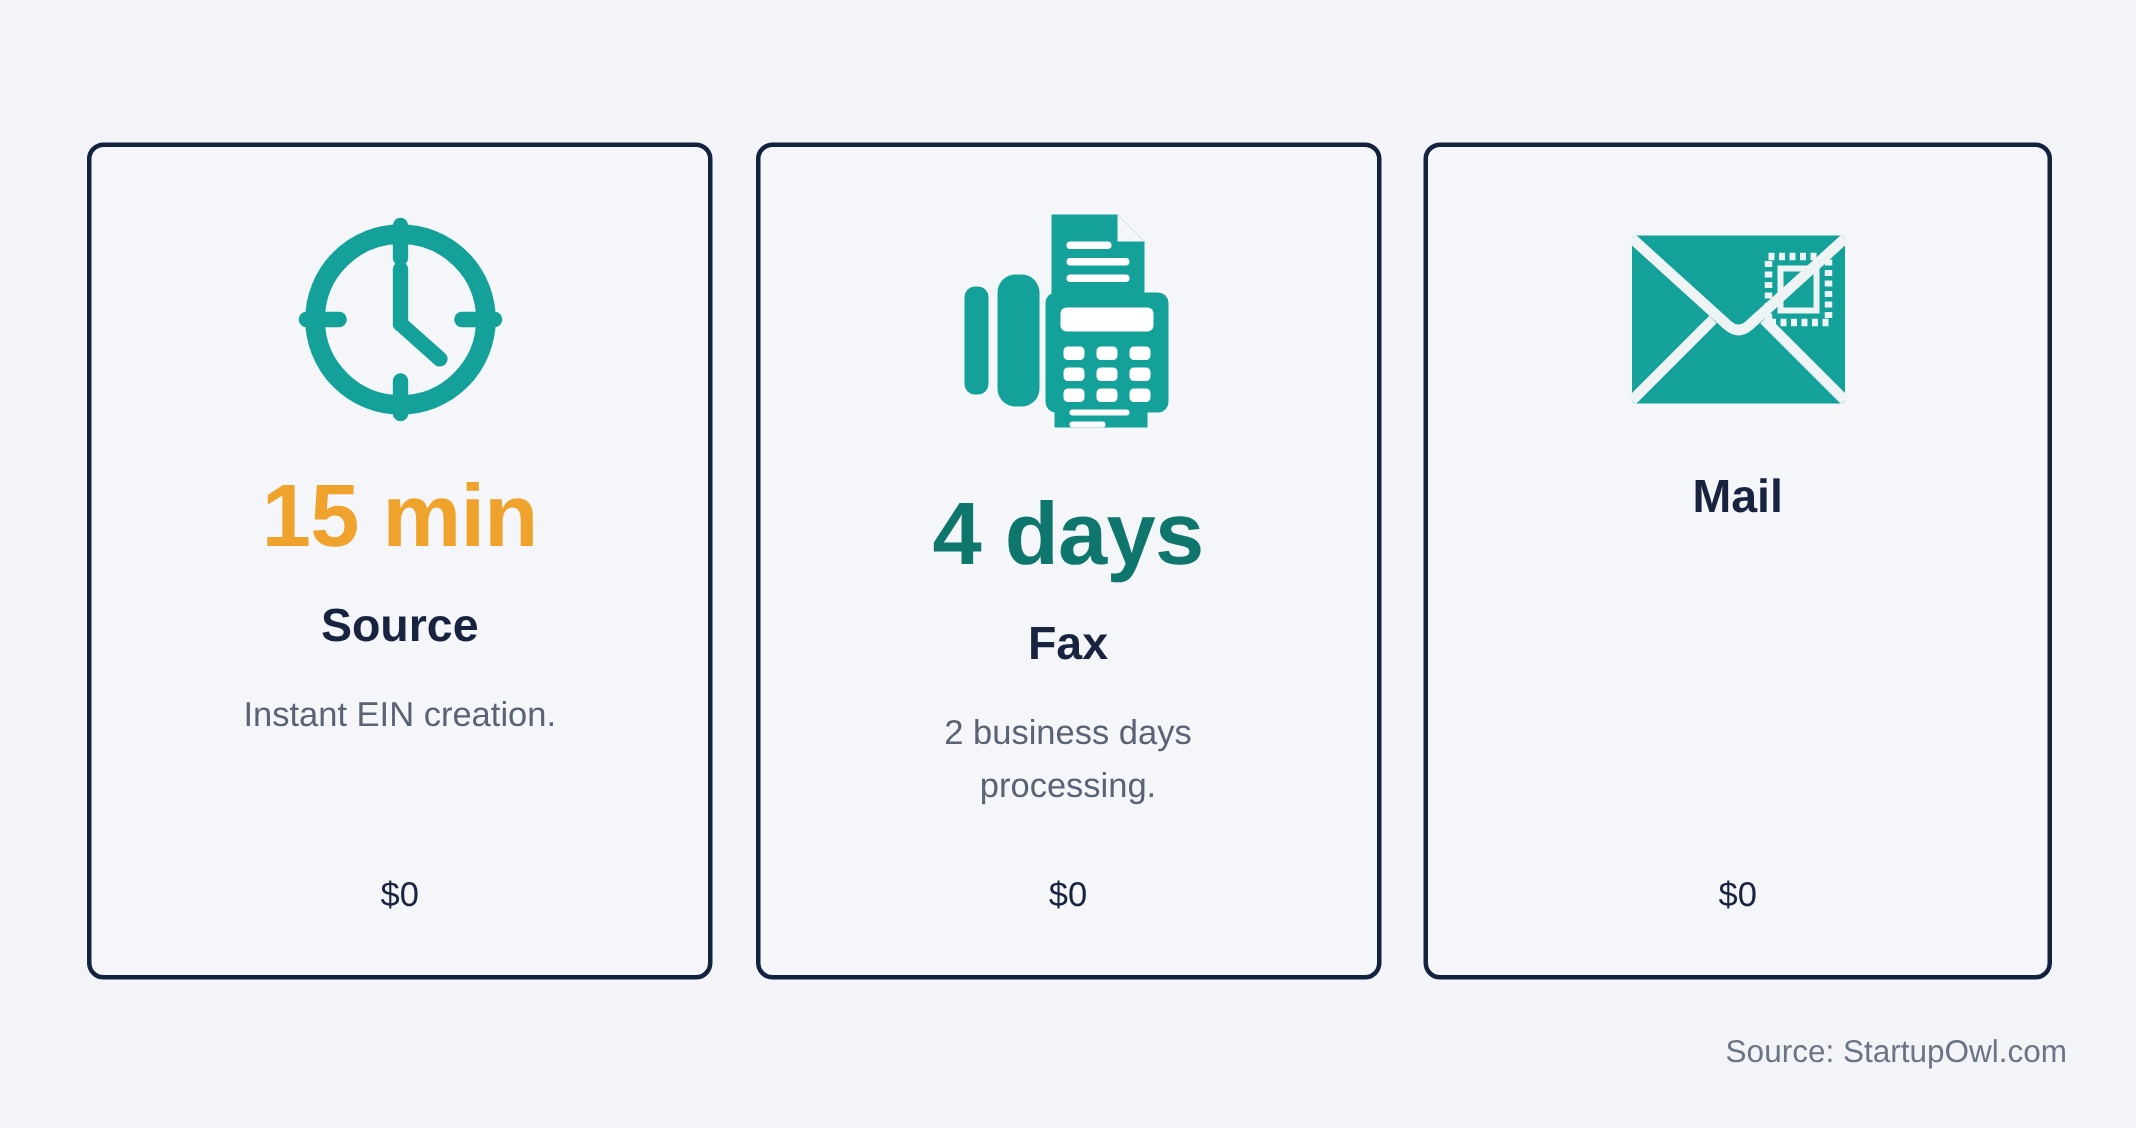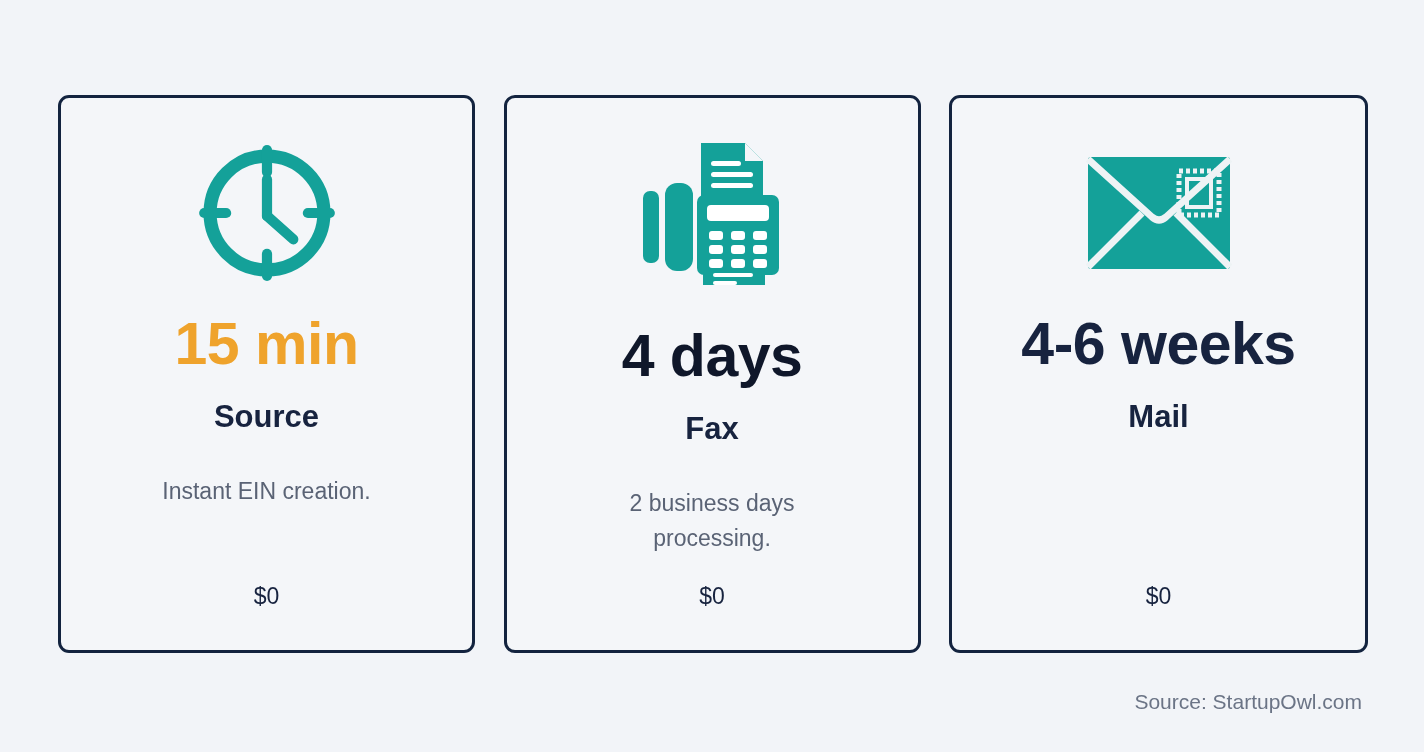--- a/index.html
+++ b/index.html
@@ -57,53 +57,53 @@
   .headline {
     font-size: 59px;
     font-weight: bold;
     line-height: 1;
     letter-spacing: -0.5px;
     margin-top: 27px;
     text-align: center;
     white-space: nowrap;
   }
   .headline.orange { color: #efa32c; }
-  .headline.teal   { color: #0f172a; margin-top: 39px; }
+  .headline.teal   { color: #0f766e; margin-top: 39px; }
   .headline.navy   { color: #17233f; }
 
   .method {
     font-size: 31px;
     font-weight: bold;
     color: #17233f;
     margin-top: 26px;
     text-align: center;
     line-height: 1.1;
   }
 
   .desc {
     font-size: 23px;
     color: #5a6375;
-    margin-top: 40px;
+    margin-top: 25px;
     text-align: center;
     line-height: 1.5;
     max-width: 310px;
   }
 
   .spacer { flex: 1 1 auto; }
 
   .price {
     font-size: 23px;
     color: #17233f;
     text-align: center;
     padding-bottom: 12px;
   }
 
   .source {
     position: absolute;
-    right: 62px;
+    right: 46px;
     top: 690px;
     font-size: 21px;
     color: #6b7486;
     text-align: right;
     white-space: nowrap;
   }
 </style>
 </head>
 <body>
 
@@ -175,21 +175,20 @@
           <rect x="2" y="2" width="142" height="112" rx="3" fill="#14a199"></rect>
 
           <path d="M2 4 L66 62 Q73 68 80 62 L144 4" fill="none" stroke="#eef3f5" stroke-width="7" stroke-linejoin="round"></path>
           <path d="M2 112 L56 58" fill="none" stroke="#eef3f5" stroke-width="7"></path>
           <path d="M144 112 L90 58" fill="none" stroke="#eef3f5" stroke-width="7"></path>
 
           <rect x="93" y="16" width="40" height="44" fill="none" stroke="#eef3f5" stroke-width="5" stroke-dasharray="4 3"></rect>
           <rect x="101" y="24" width="24" height="28" fill="none" stroke="#eef3f5" stroke-width="4"></rect>
         </svg>
       </div>
-      <div class="headline navy">4-6 weeks</div>
       <div class="method">Mail</div>
       <div class="spacer"></div>
       <div class="price">$0</div>
     </div>
 
   </div>
 
   <div class="source">Source: StartupOwl.com</div>
 
 </div>

